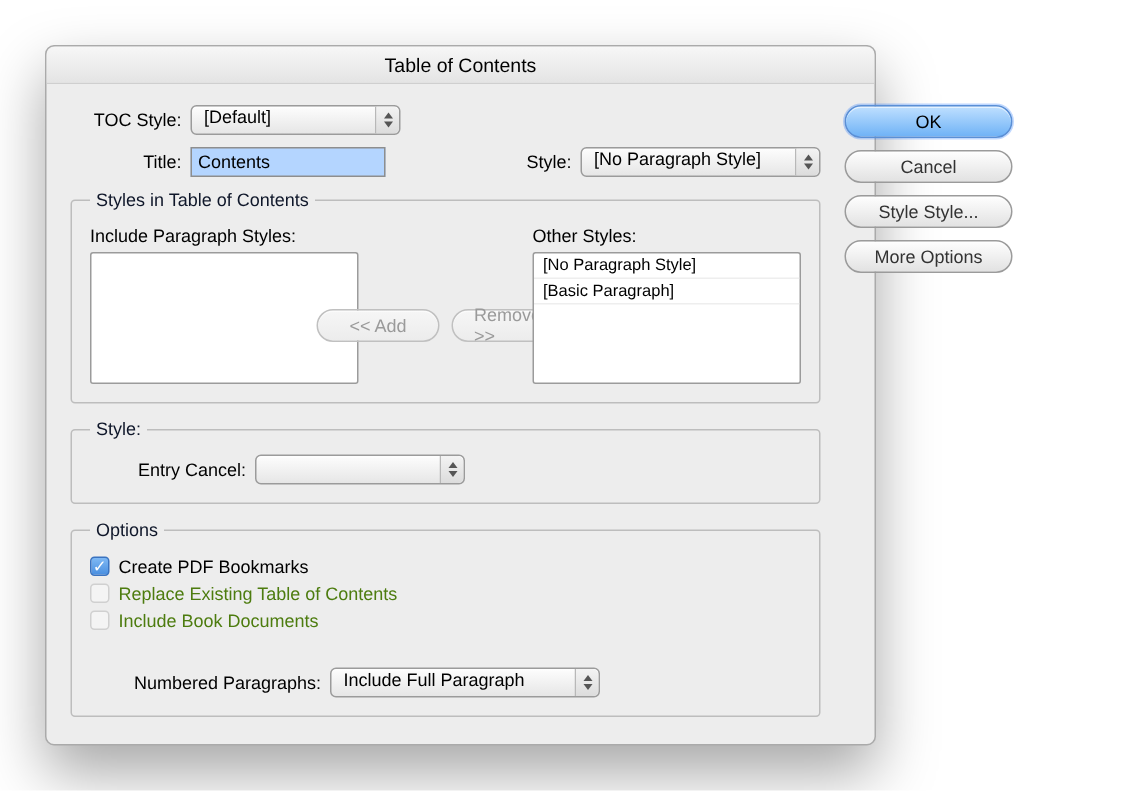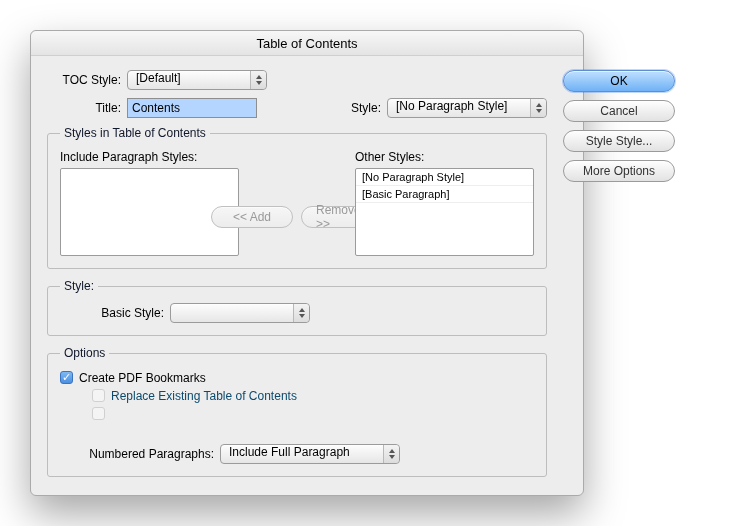--- a/index.html
+++ b/index.html
@@ -147,21 +147,21 @@
     border-radius: 3px;
     background: linear-gradient(#fdfdfd,#e9e9e9);
     display: flex; align-items: center; justify-content: center;
     font-size: 11px;
   }
   .checkbox.checked .box {
     background: linear-gradient(#7fb9f4,#4a8fe0);
     border-color: #3a73c0;
     color: #fff;
   }
-  .checkbox.disabled { color: #0c4a6e; margin-left: 32px; }
+  .checkbox.disabled { color: #4d7c0f; }
   .checkbox.disabled .box { border-color: #d0d0d0; background: #f4f4f4; }
 
   .sublabel { font-size: 12px; color: #000; }
 </style>
 </head>
 <body>
 
 <div class="dialog">
   <div class="titlebar">Table of Contents</div>
 
@@ -203,40 +203,41 @@
               <div class="item">[No Paragraph Style]</div>
               <div class="item">[Basic Paragraph]</div>
             </div>
           </div>
         </div>
       </fieldset>
 
       <fieldset class="group">
         <legend>Style:</legend>
         <div class="row" style="margin:0;">
-          <div class="lbl" style="width:110px;">Basic Style:</div>
+          <div class="lbl" style="width:110px;">Entry Cancel:</div>
           <div class="select" style="width:140px;">
             <span></span>
             <span class="arrows"></span>
           </div>
         </div>
       </fieldset>
 
       <fieldset class="group" style="margin-bottom:0;">
         <legend>Options</legend>
         <div class="checkbox checked">
           <span class="box">✓</span>
           <span>Create PDF Bookmarks</span>
         </div><br>
         <div class="checkbox disabled">
           <span class="box"></span>
           <span>Replace Existing Table of Contents</span>
         </div><br>
         <div class="checkbox disabled">
           <span class="box"></span>
+          <span>Include Book Documents</span>
         </div>
         <div class="row" style="margin-top:20px; margin-bottom:0;">
           <div class="lbl" style="width:160px;">Numbered Paragraphs:</div>
           <div class="select" style="width:180px;">
             <span>Include Full Paragraph</span>
             <span class="arrows"></span>
           </div>
         </div>
       </fieldset>
 

